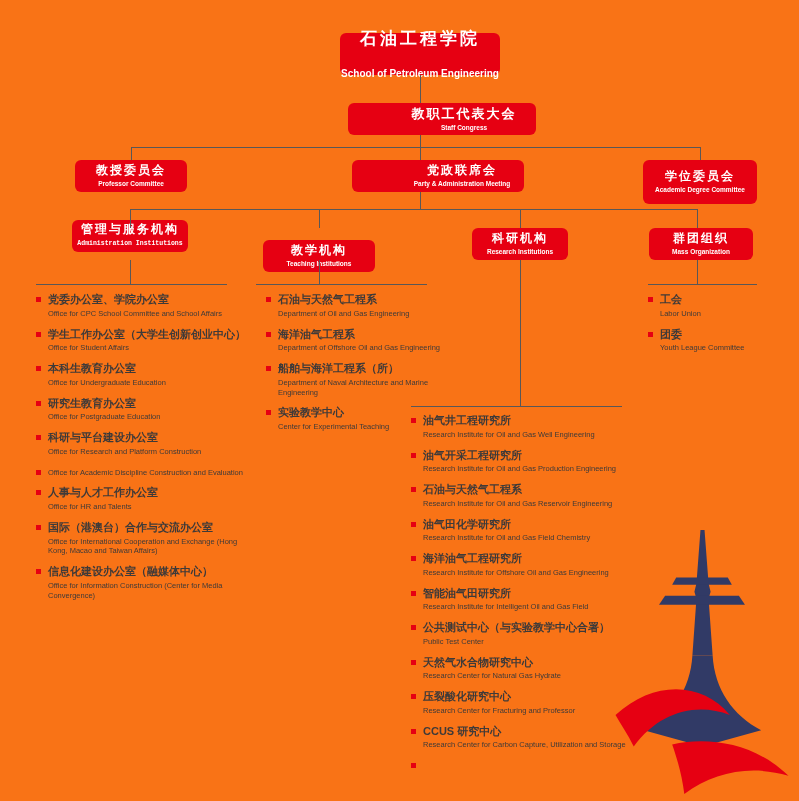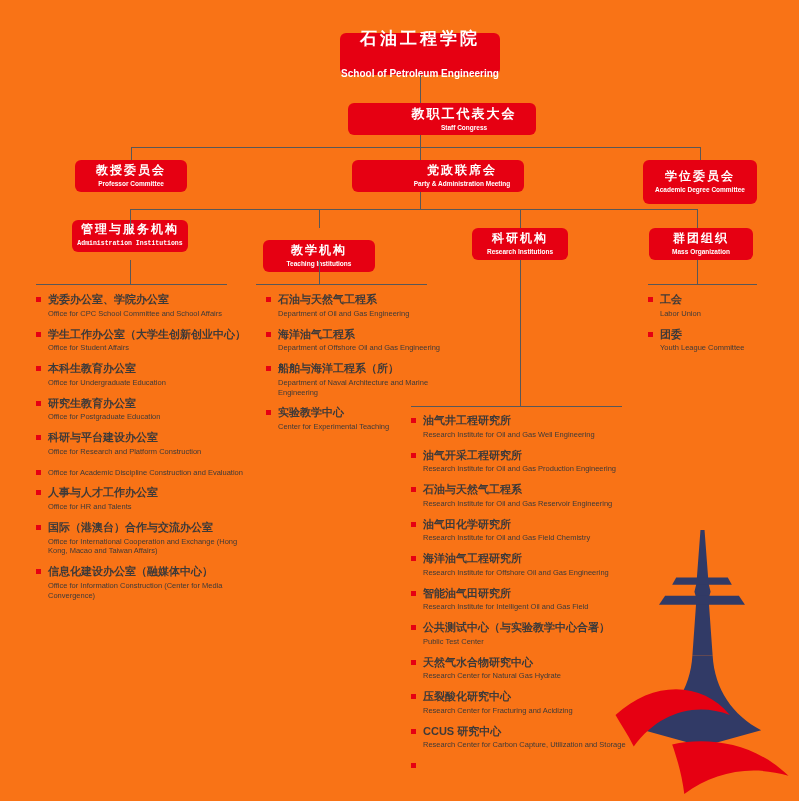--- a/index.html
+++ b/index.html
@@ -248,21 +248,21 @@
       <span class="bullet"></span>
       <div class="item-text">
         <div class="item-zh">天然气水合物研究中心</div>
         <div class="item-en">Research Center for Natural Gas Hydrate</div>
       </div>
     </div>
       <div class="org-item">
       <span class="bullet"></span>
       <div class="item-text">
         <div class="item-zh">压裂酸化研究中心</div>
-        <div class="item-en">Research Center for Fracturing and Acidizing</div>
+        <div class="item-en">Research Center for Fracturing and Professor</div>
       </div>
     </div>
       <div class="org-item">
       <span class="bullet"></span>
       <div class="item-text">
         <div class="item-zh">CCUS 研究中心</div>
         <div class="item-en">Research Center for Carbon Capture, Utilization and Storage</div>
       </div>
     </div>
       <div class="org-item">

